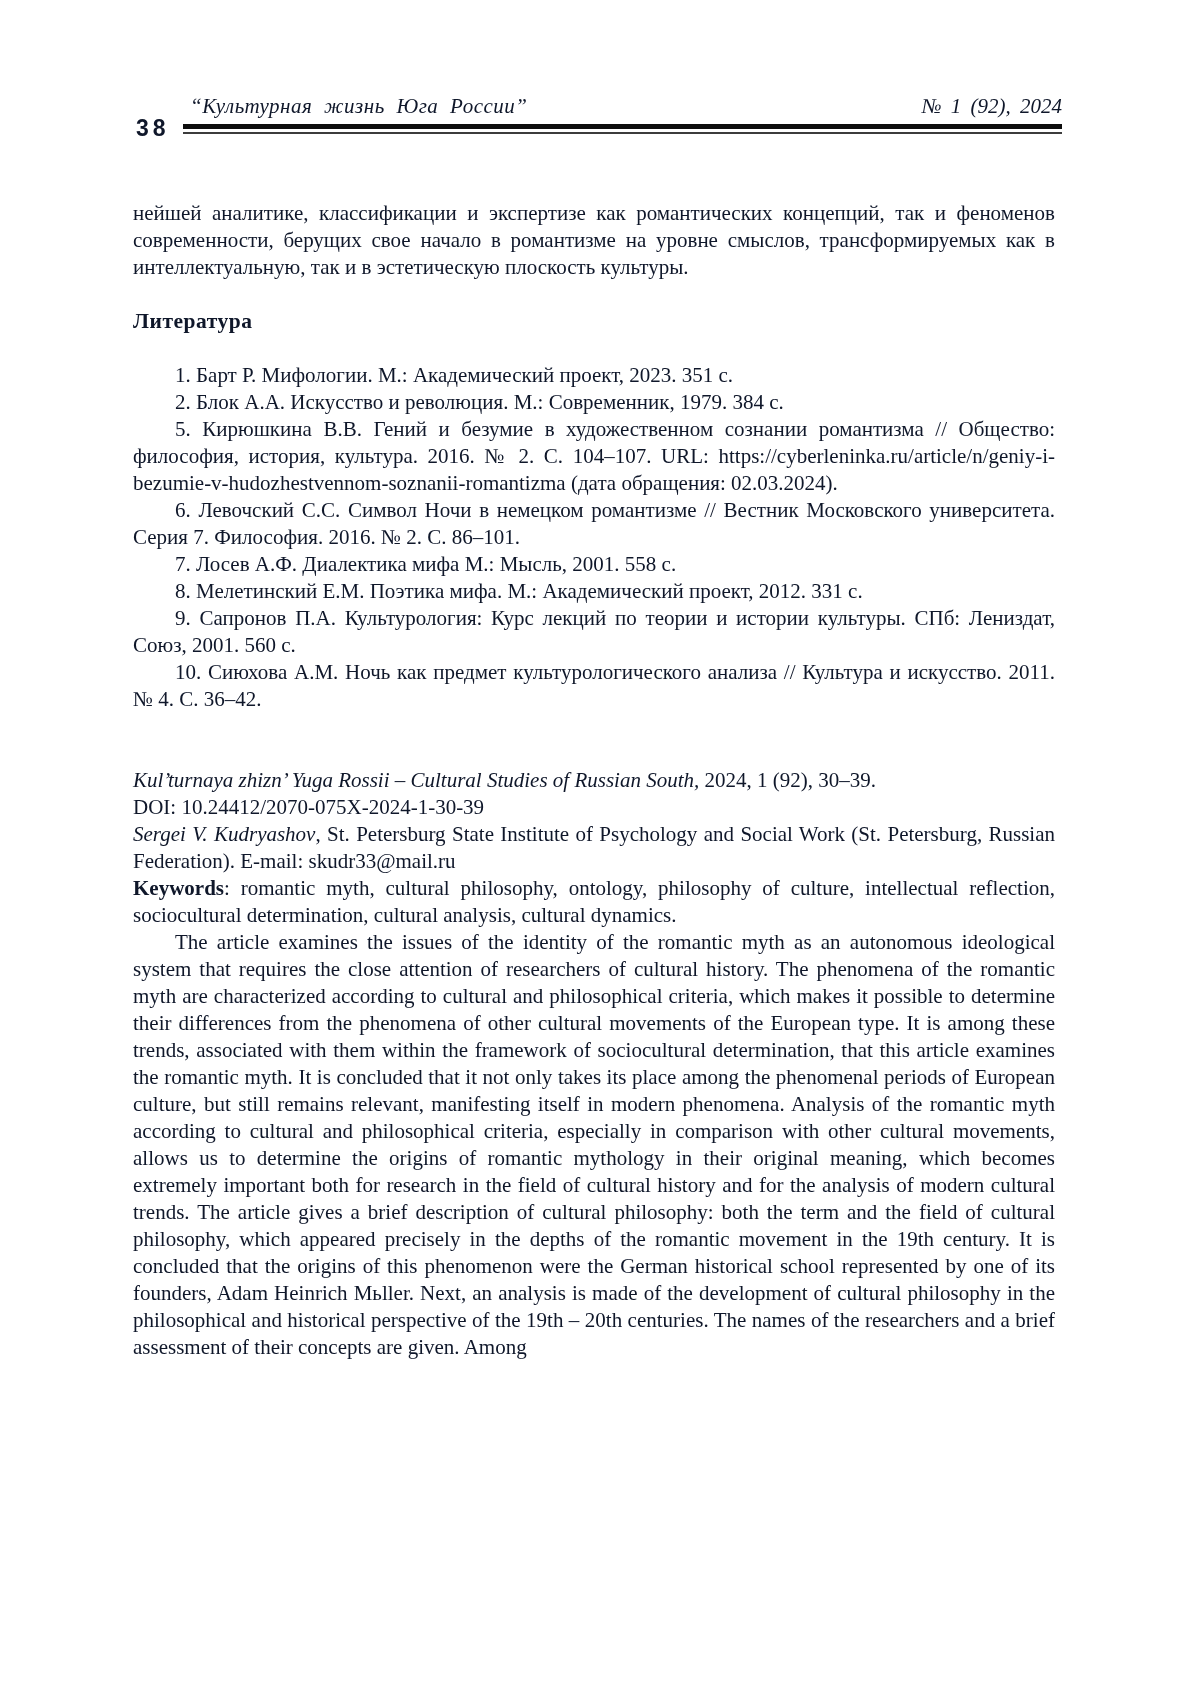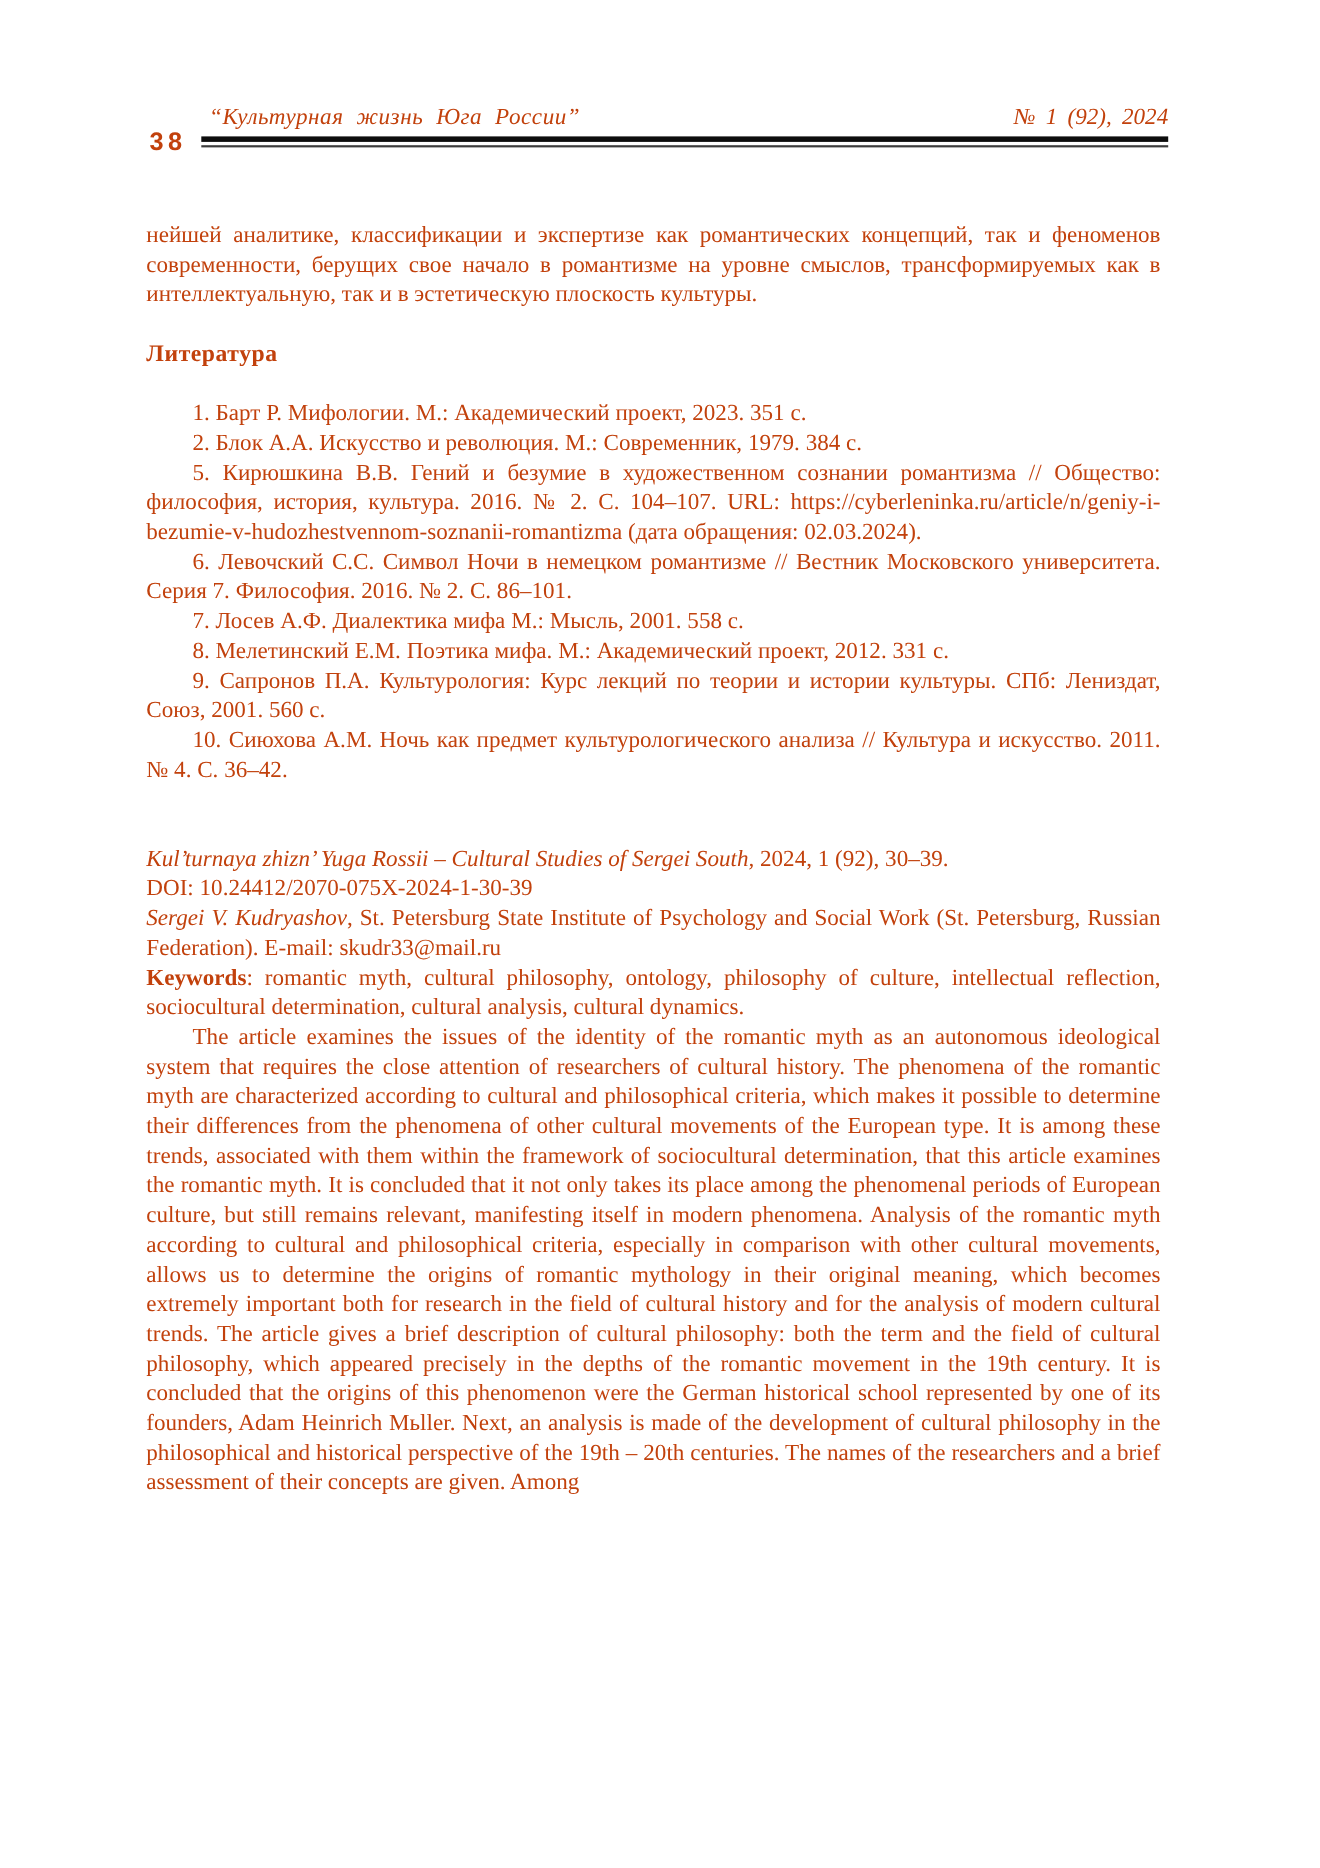--- a/index.html
+++ b/index.html
@@ -2,21 +2,21 @@
 <html><head>
 <meta charset="utf-8">
 <style>
   html, body { margin: 0; padding: 0; background: #e8e8e8; }
   .page {
     position: relative;
     width: 1200px;
     height: 1698px;
     margin: 0 auto;
     background: #ffffff;
-    color: #c2410c;
+    color: #0f172a;
     font-family: "Liberation Serif", "DejaVu Serif", serif;
     overflow: hidden;
   }
   
   .running-head {
     position: absolute;
     top: 93px;
     left: 190px;
     right: 138px;
     display: flex;
@@ -112,21 +112,21 @@
     <p class="ref">1. Барт Р. Мифологии. М.: Академический проект, 2023. 351 с.</p>
     <p class="ref">2. Блок А.А. Искусство и революция. М.: Современник, 1979. 384 с.</p>
     <p class="ref">5. Кирюшкина В.В. Гений и безумие в художественном сознании романтизма // Общество: философия, история, культура. 2016. № 2. С. 104–107. URL: https://cyberleninka.ru/article/n/geniy-i-bezumie-v-hudozhestvennom-soznanii-romantizma (дата обращения: 02.03.2024).</p>
     <p class="ref">6. Левочский С.С. Символ Ночи в немецком романтизме // Вестник Московского университета. Серия 7. Философия. 2016. № 2. С. 86–101.</p>
     <p class="ref">7. Лосев А.Ф. Диалектика мифа М.: Мысль, 2001. 558 с.</p>
     <p class="ref">8. Мелетинский Е.М. Поэтика мифа. М.: Академический проект, 2012. 331 с.</p>
     <p class="ref">9. Сапронов П.А. Культурология: Курс лекций по теории и истории культуры. СПб: Лениздат, Союз, 2001. 560 с.</p>
     <p class="ref">10. Сиюхова А.М. Ночь как предмет культурологического анализа // Культура и искусство. 2011. № 4. С. 36–42.</p>
 
     <div class="eng-block">
-      <p class="eng-line"><span class="it">Kul’turnaya zhizn’ Yuga Rossii – Cultural Studies of Sergei South,</span><span> 2024, 1 (92), 30–39.</span></p>
+      <p class="eng-line"><span class="it">Kul’turnaya zhizn’ Yuga Rossii – Cultural Studies of Russian South,</span><span> 2024, 1 (92), 30–39.</span></p>
       <p class="eng-line">DOI: 10.24412/2070-075X-2024-1-30-39</p>
       <p class="eng-line"><span class="it">Sergei V. Kudryashov</span><span>, St. Petersburg State Institute of Psychology and Social Work (St. Petersburg, Russian Federation). E-mail: skudr33@mail.ru</span></p>
       <p class="eng-line"><span class="bd">Keywords</span><span>: romantic myth, cultural philosophy, ontology, philosophy of culture, intellectual reflection, sociocultural determination, cultural analysis, cultural dynamics.</span></p>
     </div>
 
     <p class="abstract">The article examines the issues of the identity of the romantic myth as an autonomous ideological system that requires the close attention of researchers of cultural history. The phenomena of the romantic myth are characterized according to cultural and philosophical criteria, which makes it possible to determine their differences from the phenomena of other cultural movements of the European type. It is among these trends, associated with them within the framework of sociocultural determination, that this article examines the romantic myth. It is concluded that it not only takes its place among the phenomenal periods of European culture, but still remains relevant, manifesting itself in modern phenomena. Analysis of the romantic myth according to cultural and philosophical criteria, especially in comparison with other cultural movements, allows us to determine the origins of romantic mythology in their original meaning, which becomes extremely important both for research in the field of cultural history and for the analysis of modern cultural trends. The article gives a brief description of cultural philosophy: both the term and the field of cultural philosophy, which appeared precisely in the depths of the romantic movement in the 19th century. It is concluded that the origins of this phenomenon were the German historical school represented by one of its founders, Adam Heinrich Mьller. Next, an analysis is made of the development of cultural philosophy in the philosophical and historical perspective of the 19th – 20th centuries. The names of the researchers and a brief assessment of their concepts are given. Among</p>
 
   </div>
 </div>
 

